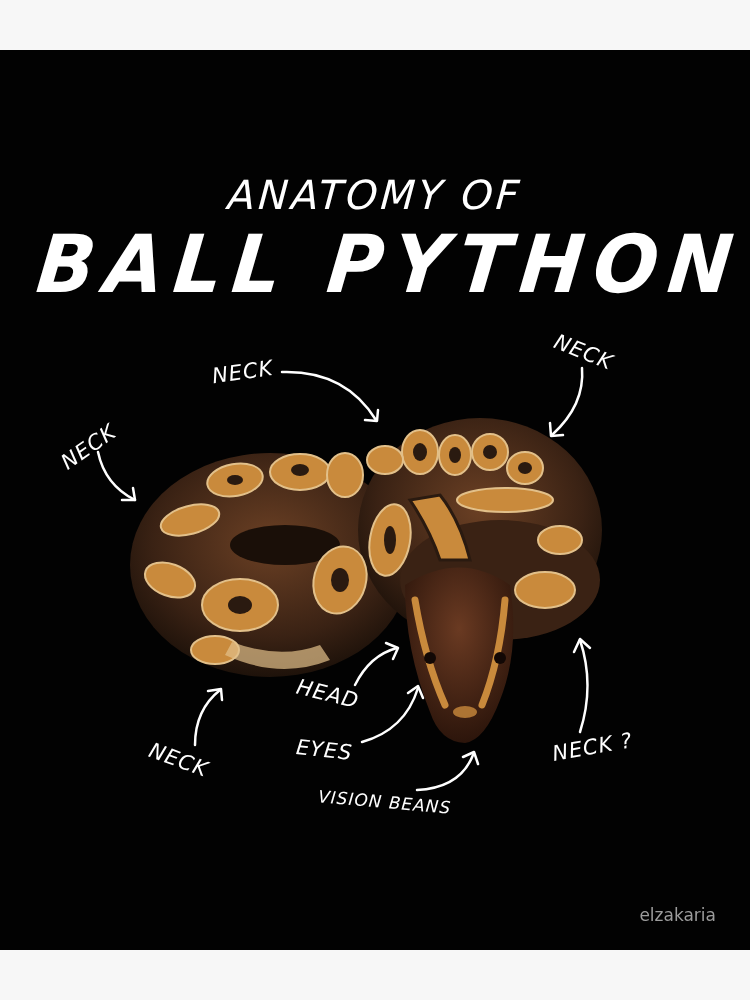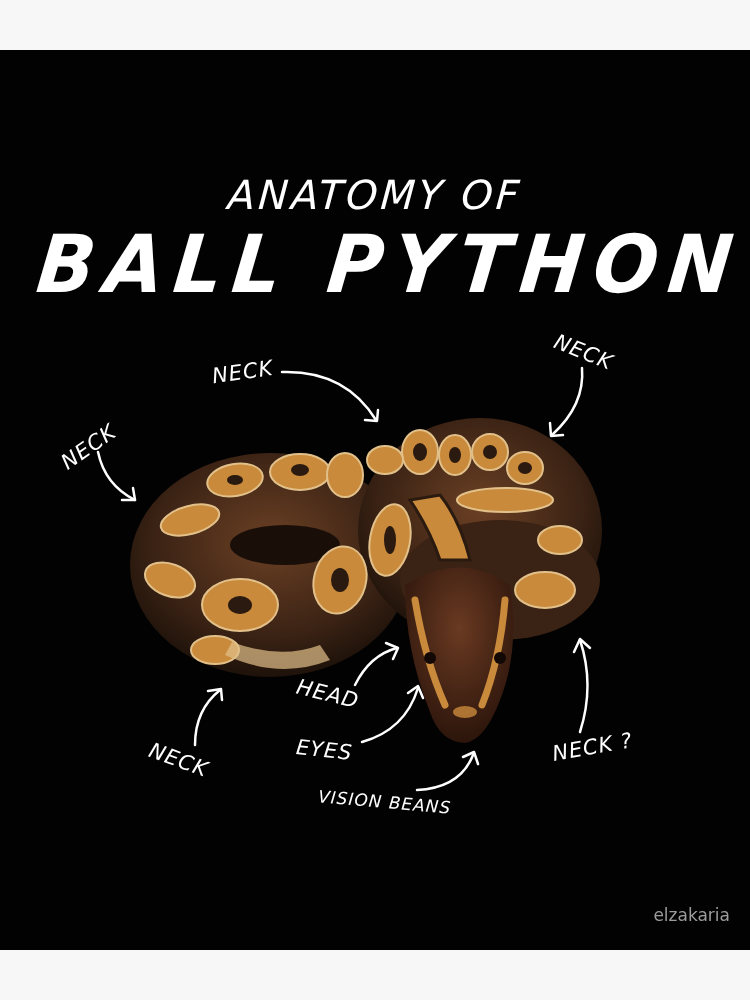--- a/index.html
+++ b/index.html
@@ -35,21 +35,21 @@
       position: absolute; color: #fff;
       font-family: "DejaVu Sans", sans-serif;
       font-size: 21px; letter-spacing: 1px;
       white-space: nowrap;
       font-style: oblique;
     }
     .label.sm { font-size: 17px; }
     .arrows { position: absolute; left: 0; top: 0; }
     .snake { position: absolute; left: 0; top: 0; }
     .watermark {
-      position: absolute; right: 20px; top: 855px;
+      position: absolute; right: 34px; top: 855px;
       color: #9c9c9c; font-family: "DejaVu Sans", sans-serif;
       font-size: 17px;
     }
   </style>
 </head>
 <body>
 
 <div class="panel">
 
   <div class="title-small">ANATOMY OF</div>

